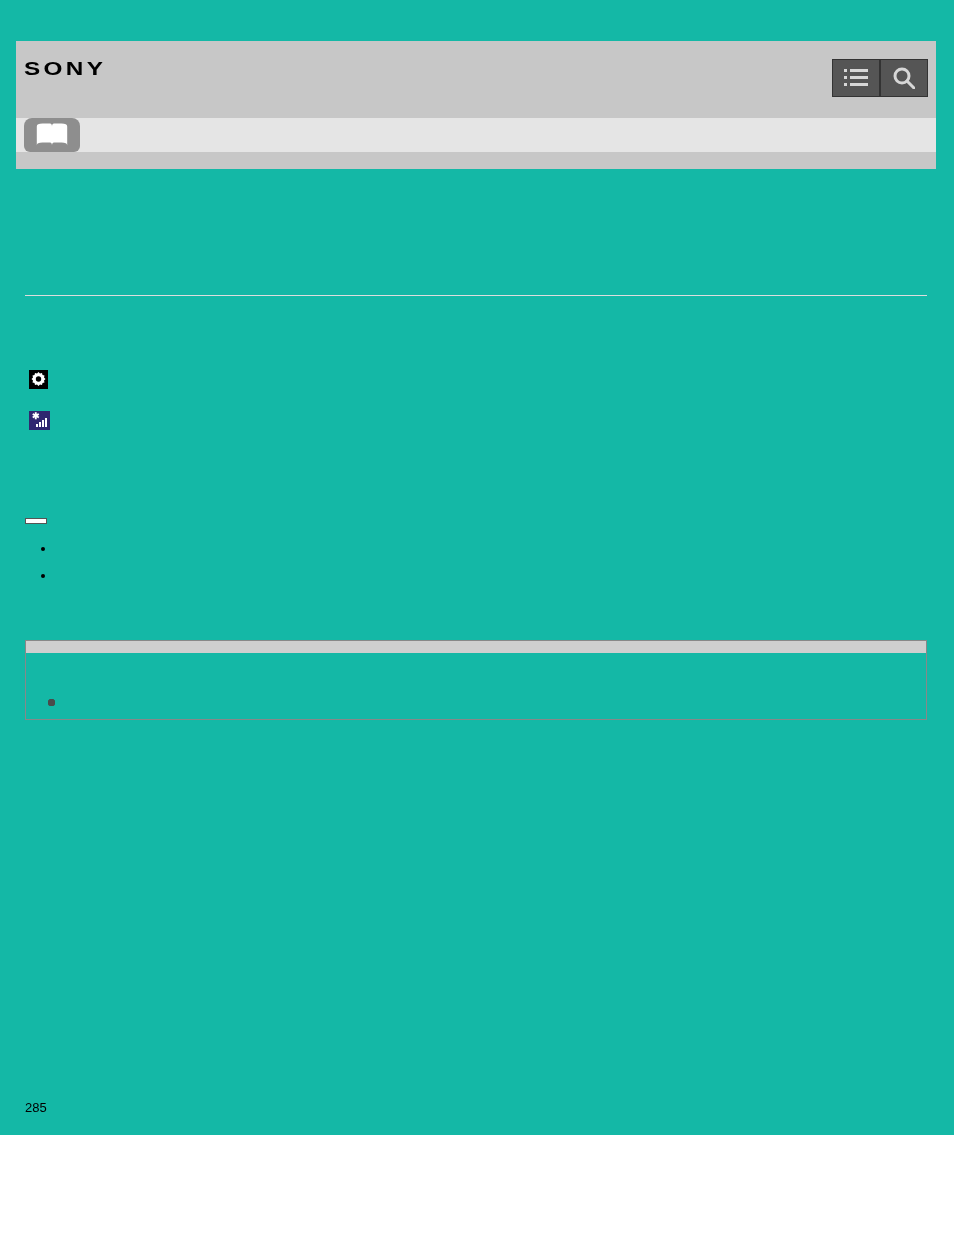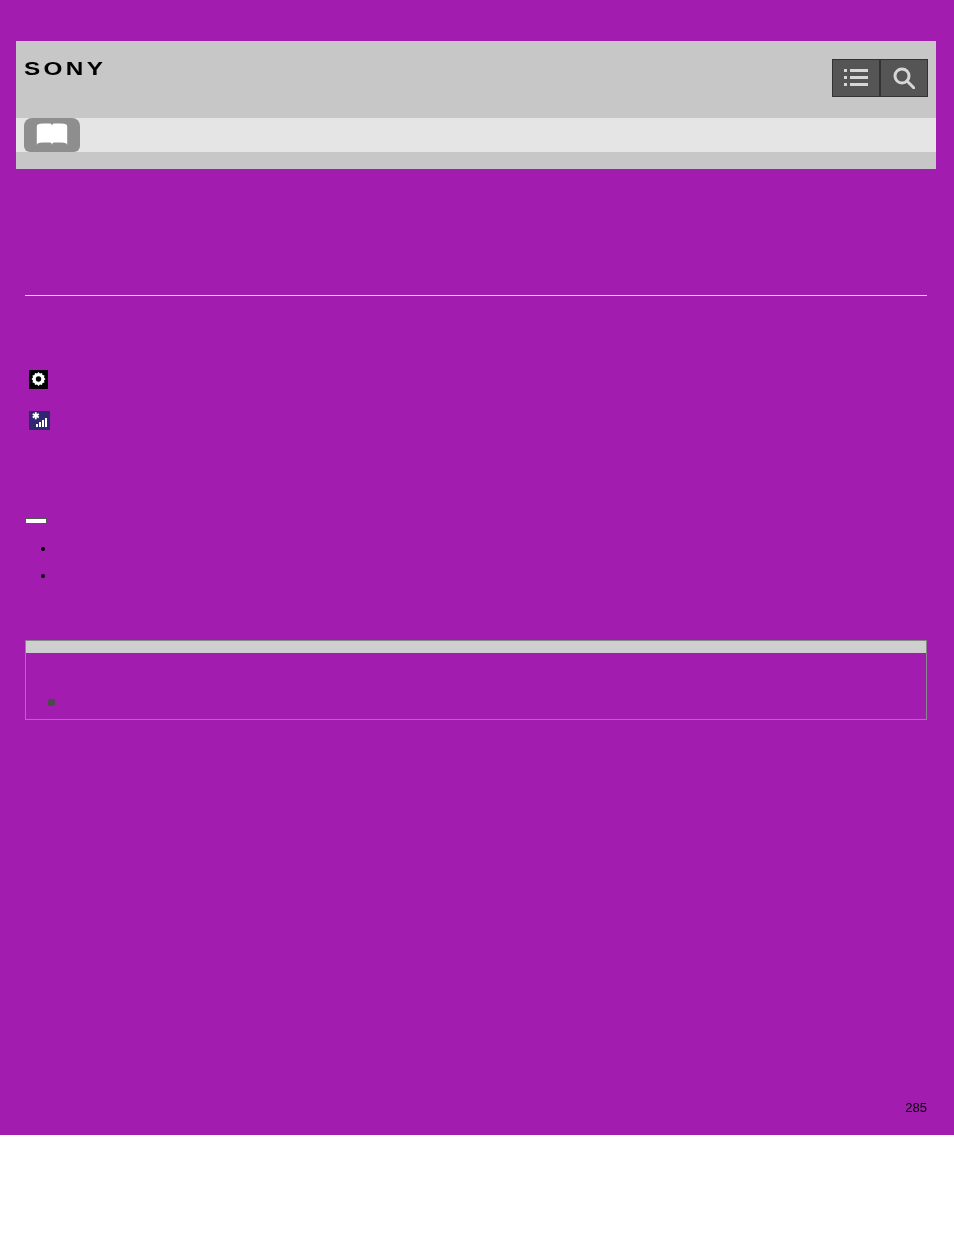--- a/index.html
+++ b/index.html
@@ -5,21 +5,21 @@
   * { box-sizing: border-box; margin: 0; padding: 0; }
   body {
     font-family: Arial, Helvetica, sans-serif;
     background: #ffffff;
     width: 954px;
     margin: 0 auto;
     color: #000;
     font-size: 13px;
   }
   .page-outer {
-    background: #a21caf;
+    background: #14b8a6;
     padding: 41px 18px 0 16px;
   }
   .header-bar {
     background: #c7c7c7;
     height: 77px;
     position: relative;
     display: flex;
     align-items: flex-start;
     justify-content: space-between;
     padding: 14px 8px 0 8px;
@@ -167,21 +167,21 @@
   .note-body li::before {
     content: "";
     position: absolute;
     left: 0;
     top: 4px;
     width: 7px; height: 7px;
     background: #4b4b4b;
     border-radius: 50%;
   }
   .page-number {
-    text-align: right;
+    text-align: left;
     font-size: 13px;
     color: #000;
     margin-top: 380px;
     padding-bottom: 20px;
   }
 </style>
 </head>
 <body>
 
 <div class="page-outer">

